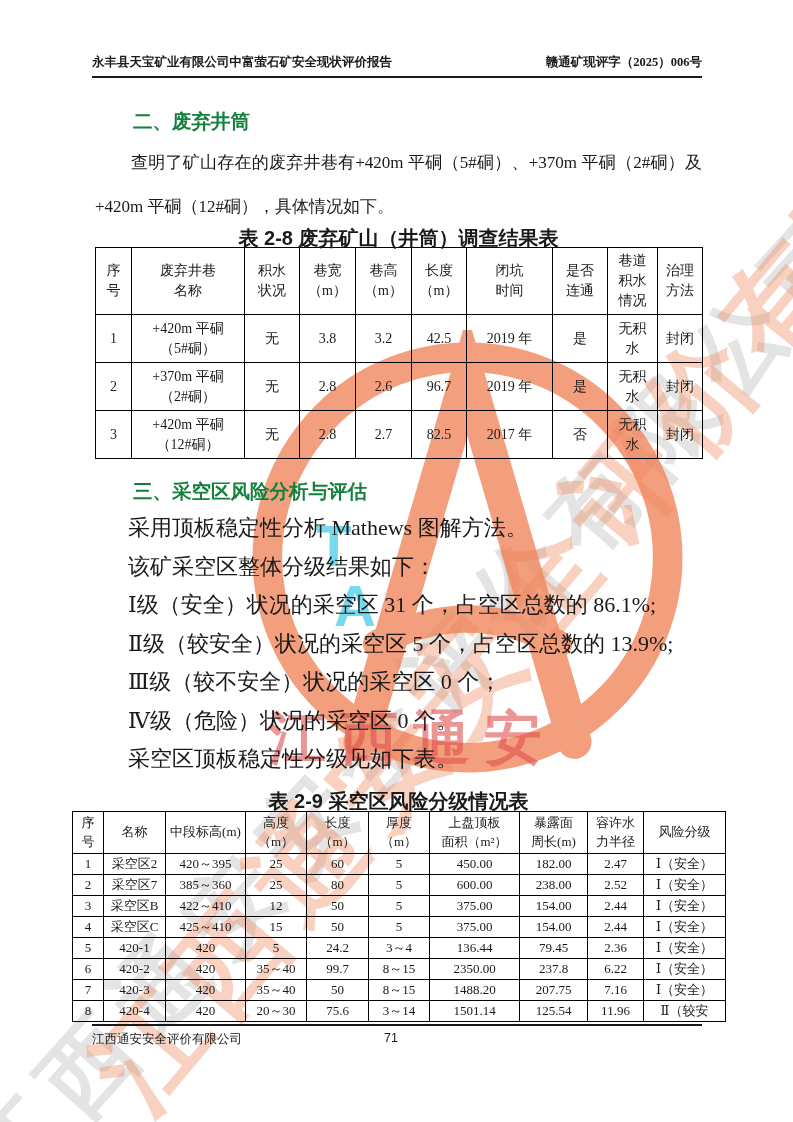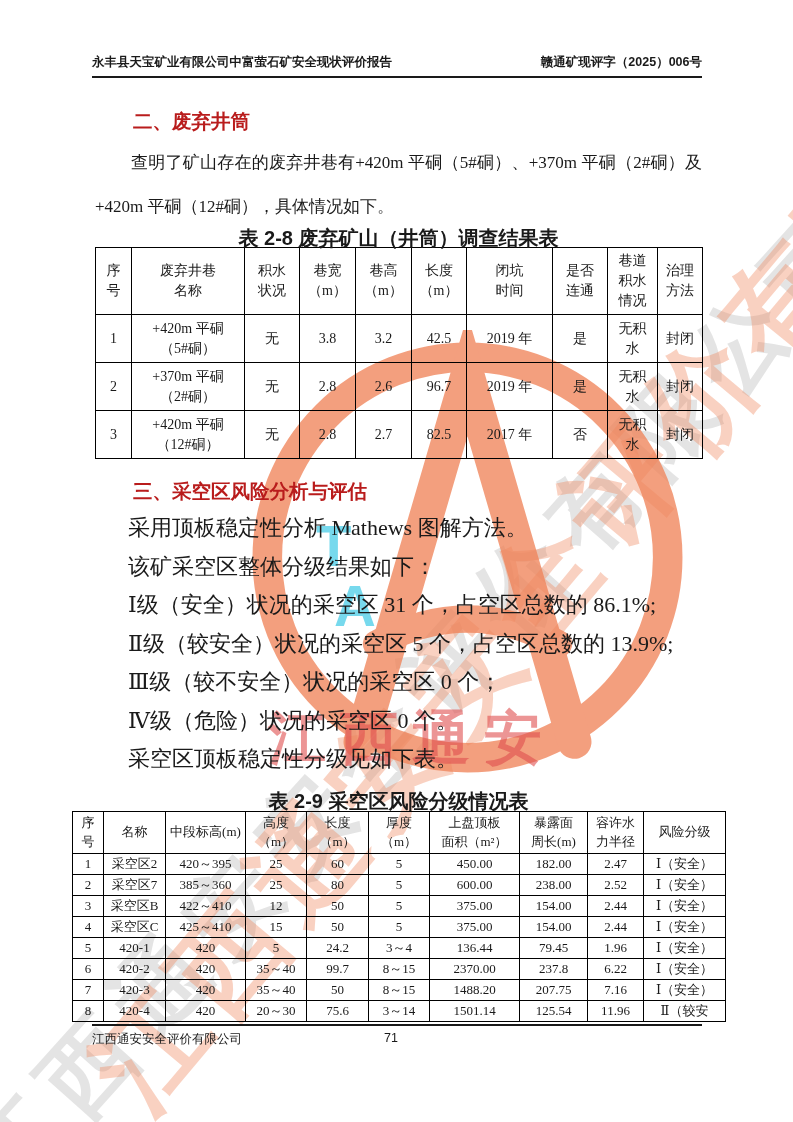--- a/index.html
+++ b/index.html
@@ -19,31 +19,31 @@
          font-weight:bold;color:rgba(95,210,234,0.85);}
   .wm-ta-t{left:316px;top:512px;font-size:58px;}
   .wm-ta-a{left:334px;top:572px;font-size:58px;}
   .wm-stamp{position:absolute;left:268px;top:700px;font-size:58px;font-weight:bold;
             letter-spacing:14px;color:rgba(224,79,79,0.60);
             font-family:"Liberation Serif","DejaVu Serif",serif;}
 
   
   .hdr{position:absolute;left:92px;top:54px;width:610px;z-index:1;display:flex;
        justify-content:space-between;align-items:flex-end;font-size:12.5px;font-weight:bold;
-       font-family:Liberation Sans, sans-serif;
+       font-family:Liberation Serif, serif;
        padding-bottom:5px;border-bottom:2px solid #1a1a1a;}
   .ftr{position:absolute;left:92px;top:1024px;width:610px;z-index:1;font-size:12.5px;
        font-family:"Liberation Sans","DejaVu Sans",sans-serif;
        border-top:2px solid #1a1a1a;padding-top:5px;}
   .ftr .pageno{position:absolute;left:0;right:12px;top:5px;text-align:center;}
 
   
   .content{position:absolute;left:95px;top:103px;width:607px;z-index:1;}
   h2{margin:0 0 0 38px;font-size:19.5px;line-height:36px;font-weight:bold;
-     font-family:"Liberation Sans","DejaVu Sans",sans-serif;color:#b91c1c;}
+     font-family:"Liberation Sans","DejaVu Sans",sans-serif;color:#15803d;}
   h2.s3{margin-top:14px;}
   p.intro{margin:2px 0 0 0;font-size:17px;line-height:44px;text-indent:36px;text-align:justify;}
   .tcaption{margin:0;text-align:center;font-size:20px;font-weight:bold;line-height:18px;
             font-family:"Liberation Sans","DejaVu Sans",sans-serif;}
   .tcaption.c29{margin-top:12px;line-height:20px;text-align:center;}
   .plist p{margin:0;font-size:22px;line-height:38.5px;padding-left:33px;white-space:nowrap;}
 
   table{border-collapse:collapse;table-layout:fixed;}
   td,th{border:1px solid #000;text-align:center;vertical-align:middle;
         white-space:pre-line;font-weight:normal;padding:0;overflow:hidden;}
@@ -268,31 +268,31 @@
           </tr>
           <tr>
             <td>5</td>
             <td>420-1</td>
             <td>420</td>
             <td>5</td>
             <td>24.2</td>
             <td>3～4</td>
             <td>136.44</td>
             <td>79.45</td>
-            <td>1.96</td>
+            <td>2.36</td>
             <td>Ⅰ（安全）</td>
           </tr>
           <tr>
             <td>6</td>
             <td>420-2</td>
             <td>420</td>
             <td>35～40</td>
             <td>99.7</td>
             <td>8～15</td>
-            <td>2370.00</td>
+            <td>2350.00</td>
             <td>237.8</td>
             <td>6.22</td>
             <td>Ⅰ（安全）</td>
           </tr>
           <tr>
             <td>7</td>
             <td>420-3</td>
             <td>420</td>
             <td>35～40</td>
             <td>50</td>

